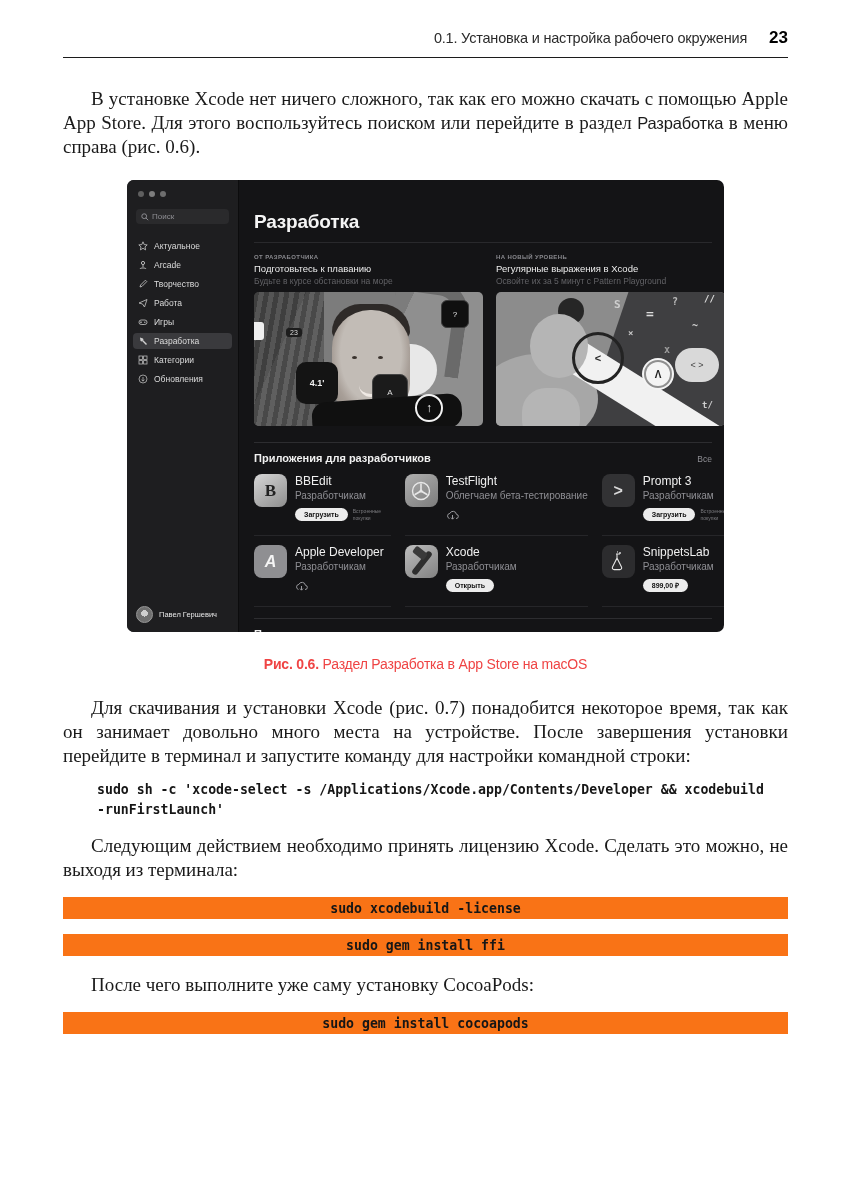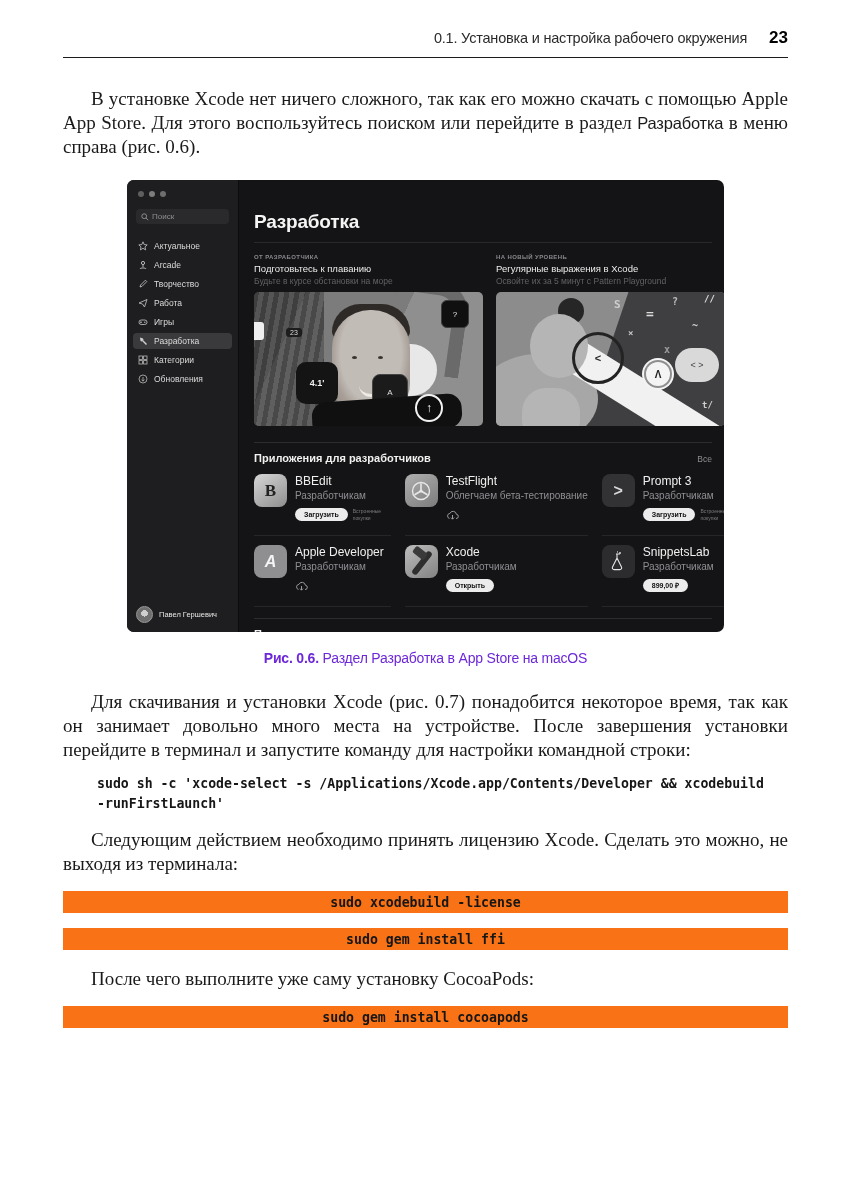--- a/index.html
+++ b/index.html
@@ -18,22 +18,22 @@
   .p1{margin-top:29px;}
   .ui-term{font-family:"Liberation Sans",sans-serif;font-size:16.5px;letter-spacing:-.2px;}
 
   
   .code-inline{font-family:"DejaVu Sans Mono",monospace;font-size:13.2px;font-weight:600;line-height:20px;
                color:#161616;margin:12px 0 0 34px;white-space:pre-line;}
   .code-block{background:#f97316;font-family:"DejaVu Sans Mono",monospace;font-size:13.2px;font-weight:600;
               color:#161616;text-align:center;padding:4px 0 3px;margin-top:15px;}
 
   
-  .caption{margin-top:18px;text-align:center;font-family:"Liberation Sans",sans-serif;
-           font-size:14px;letter-spacing:-.2px;color:#6d28d9;}
+  .caption{margin-top:24px;text-align:center;font-family:"Liberation Sans",sans-serif;
+           font-size:14px;letter-spacing:-.2px;color:#ef4444;}
   .caption .cap-label{font-weight:bold;}
 
   
   .shot-wrap{margin-top:21px;display:flex;justify-content:center;}
   .appstore{width:597px;height:452px;background:#141416;border-radius:7px;overflow:hidden;
             display:flex;font-family:"Liberation Sans",sans-serif;}
   .sidebar{width:111px;min-width:111px;background:#1e1e20;border-right:1px solid #0c0c0d;
            display:flex;flex-direction:column;position:relative;}
   .lights{display:flex;gap:5px;padding:11px 0 0 11px;}
   .light{width:6px;height:6px;border-radius:50%;}

